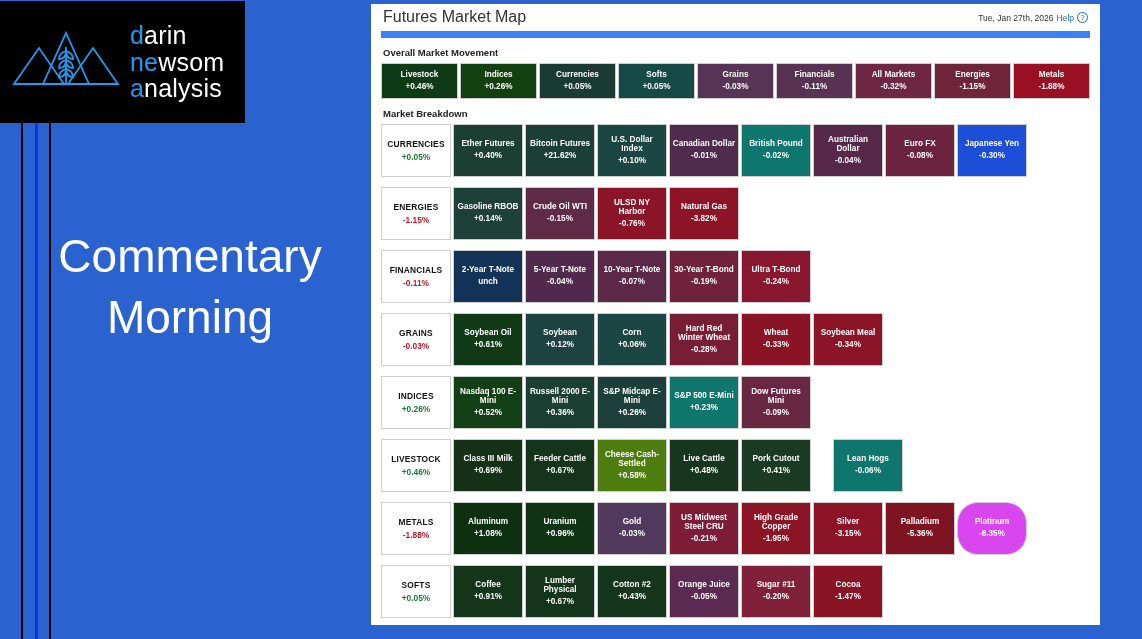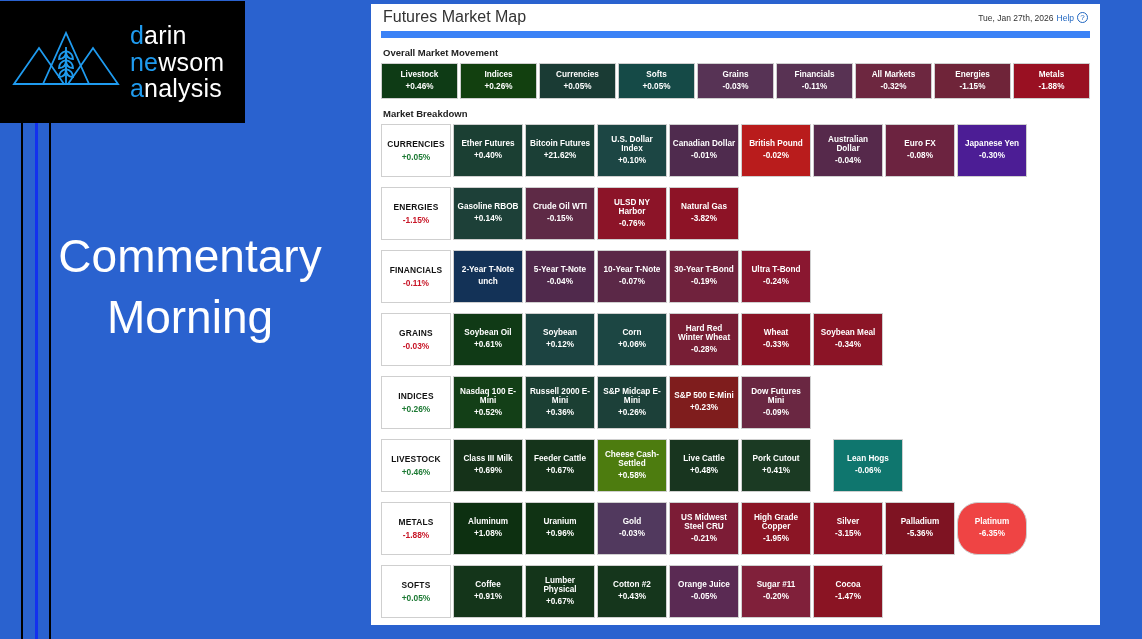--- a/index.html
+++ b/index.html
@@ -223,33 +223,33 @@
           <div class="pc">+21.62%</div>
         </div>
         <div class="cell" style="background: rgb(28, 70, 68);">
           <div class="nm">U.S. Dollar Index</div>
           <div class="pc">+0.10%</div>
         </div>
         <div class="cell" style="background: rgb(79, 43, 78);">
           <div class="nm">Canadian Dollar</div>
           <div class="pc">-0.01%</div>
         </div>
-        <div class="cell" style="background: #b91c1c;">
+        <div class="cell" style="background: #0f766e;">
           <div class="nm">British Pound</div>
           <div class="pc">-0.02%</div>
         </div>
         <div class="cell" style="background: rgb(86, 41, 75);">
           <div class="nm">Australian Dollar</div>
           <div class="pc">-0.04%</div>
         </div>
         <div class="cell" style="background: rgb(108, 35, 64);">
           <div class="nm">Euro FX</div>
           <div class="pc">-0.08%</div>
         </div>
-        <div class="cell" style="background: #4c1d95;">
+        <div class="cell" style="background: #1d4ed8;">
           <div class="nm">Japanese Yen</div>
           <div class="pc">-0.30%</div>
         </div>
       </div>
       <div class="brow">
         <div class="grp">
           <div class="gn">ENERGIES</div>
           <div class="gp down">-1.15%</div>
         </div>
         <div class="cell" style="background: rgb(29, 64, 56);">
@@ -335,21 +335,21 @@
           <div class="pc">+0.52%</div>
         </div>
         <div class="cell" style="background: rgb(27, 63, 51);">
           <div class="nm">Russell 2000 E-Mini</div>
           <div class="pc">+0.36%</div>
         </div>
         <div class="cell" style="background: rgb(28, 64, 57);">
           <div class="nm">S&amp;P Midcap E-Mini</div>
           <div class="pc">+0.26%</div>
         </div>
-        <div class="cell" style="background: #7f1d1d;">
+        <div class="cell" style="background: #0f766e;">
           <div class="nm">S&amp;P 500 E-Mini</div>
           <div class="pc">+0.23%</div>
         </div>
         <div class="cell" style="background: rgb(106, 39, 66);">
           <div class="nm">Dow Futures Mini</div>
           <div class="pc">-0.09%</div>
         </div>
       </div>
       <div class="brow">
         <div class="grp">
@@ -407,21 +407,21 @@
           <div class="pc">-1.95%</div>
         </div>
         <div class="cell" style="background: rgb(141, 20, 38);">
           <div class="nm">Silver</div>
           <div class="pc">-3.15%</div>
         </div>
         <div class="cell" style="background: rgb(126, 19, 34);">
           <div class="nm">Palladium</div>
           <div class="pc">-5.36%</div>
         </div>
-        <div class="cell" style="background: #ef4444; border-radius: 21px;">
+        <div class="cell" style="background: #d946ef; border-radius: 21px;">
           <div class="nm">Platinum</div>
           <div class="pc">-6.35%</div>
         </div>
       </div>
       <div class="brow">
         <div class="grp">
           <div class="gn">SOFTS</div>
           <div class="gp up">+0.05%</div>
         </div>
         <div class="cell" style="background: rgb(20, 53, 26);">

